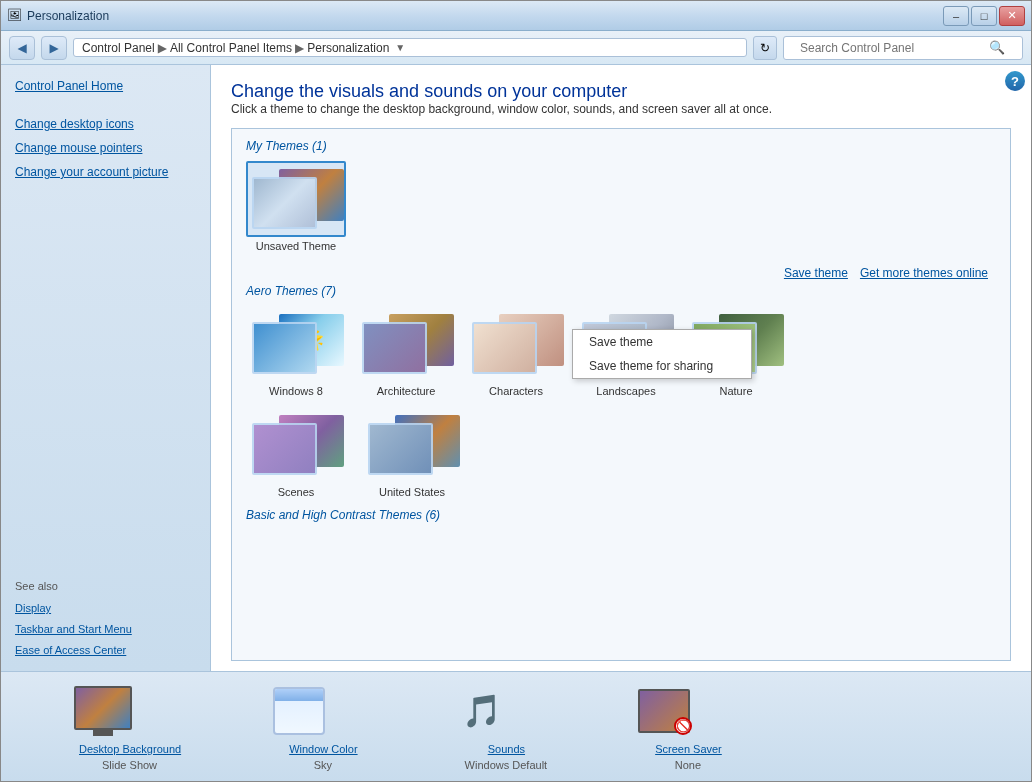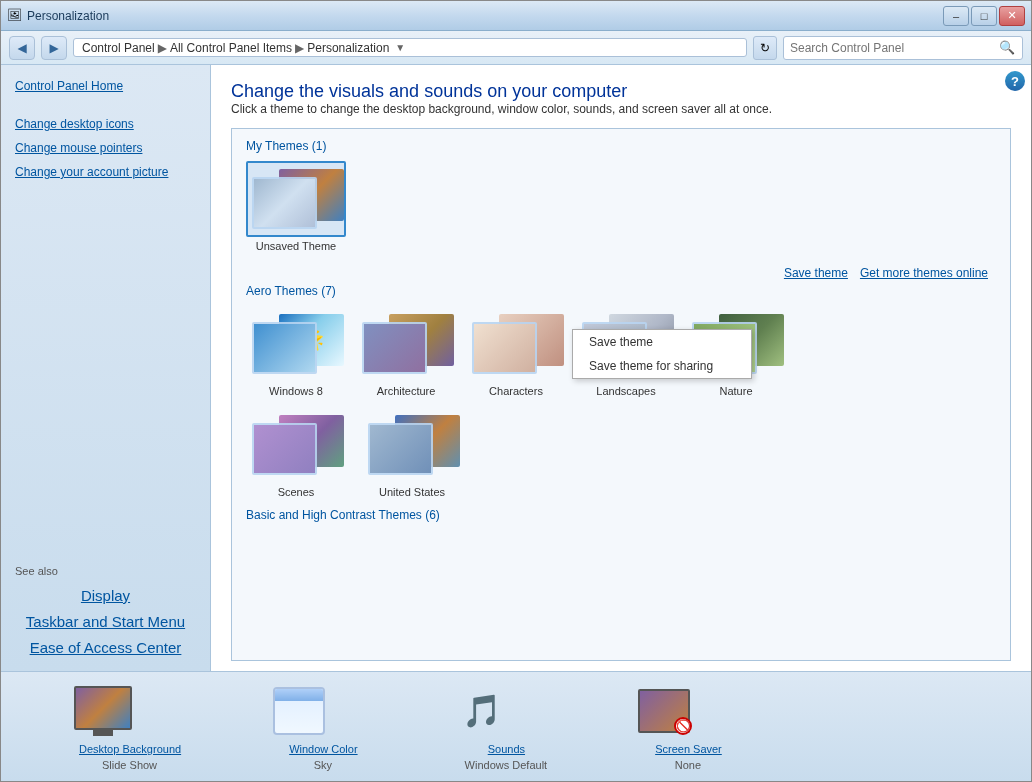--- a/index.html
+++ b/index.html
@@ -121,21 +121,21 @@
       font-size: 12px;
     }
     .search-box {
       width: 240px;
       height: 24px;
       border: 1px solid #aac0d8;
       border-radius: 3px;
       background: white;
       display: flex;
       align-items: center;
-      padding: 0 6px;
+      padding: 0 16px;
     }
     .search-input {
       border: none;
       outline: none;
       flex: 1;
       font-size: 12px;
       color: #aaa;
       background: transparent;
     }
     .search-icon-wrap {
@@ -167,27 +167,26 @@
       cursor: pointer;
       padding: 2px 0;
     }
     .sidebar-spacer { flex: 1; }
     .sidebar-see-also {
       font-size: 11px;
       color: #555;
       margin-bottom: 4px;
     }
     .sidebar-link {
-      font-size: 15px;
+      font-size: 11px;
       color: #0055a0;
       text-decoration: underline;
       cursor: pointer;
       display: block;
       margin-bottom: 3px;
-      text-align: center;
     }
 
     
     .content {
       flex: 1;
       background: white;
       padding: 16px 20px 10px 20px;
       display: flex;
       flex-direction: column;
       overflow: hidden;
@@ -220,20 +219,21 @@
       padding: 10px 14px;
     }
     .theme-scroll::-webkit-scrollbar { width: 14px; }
     .theme-scroll::-webkit-scrollbar-track { background: #e8eef4; }
     .theme-scroll::-webkit-scrollbar-thumb { background: #b0c8e0; border: 2px solid #e8eef4; }
 
     .section-label {
       font-size: 12px;
       color: #0055a0;
       margin-bottom: 8px;
+      font-style: italic;
     }
     .themes-row {
       display: flex;
       flex-wrap: wrap;
       gap: 10px;
       margin-bottom: 10px;
     }
     .theme-item {
       display: flex;
       flex-direction: column;

